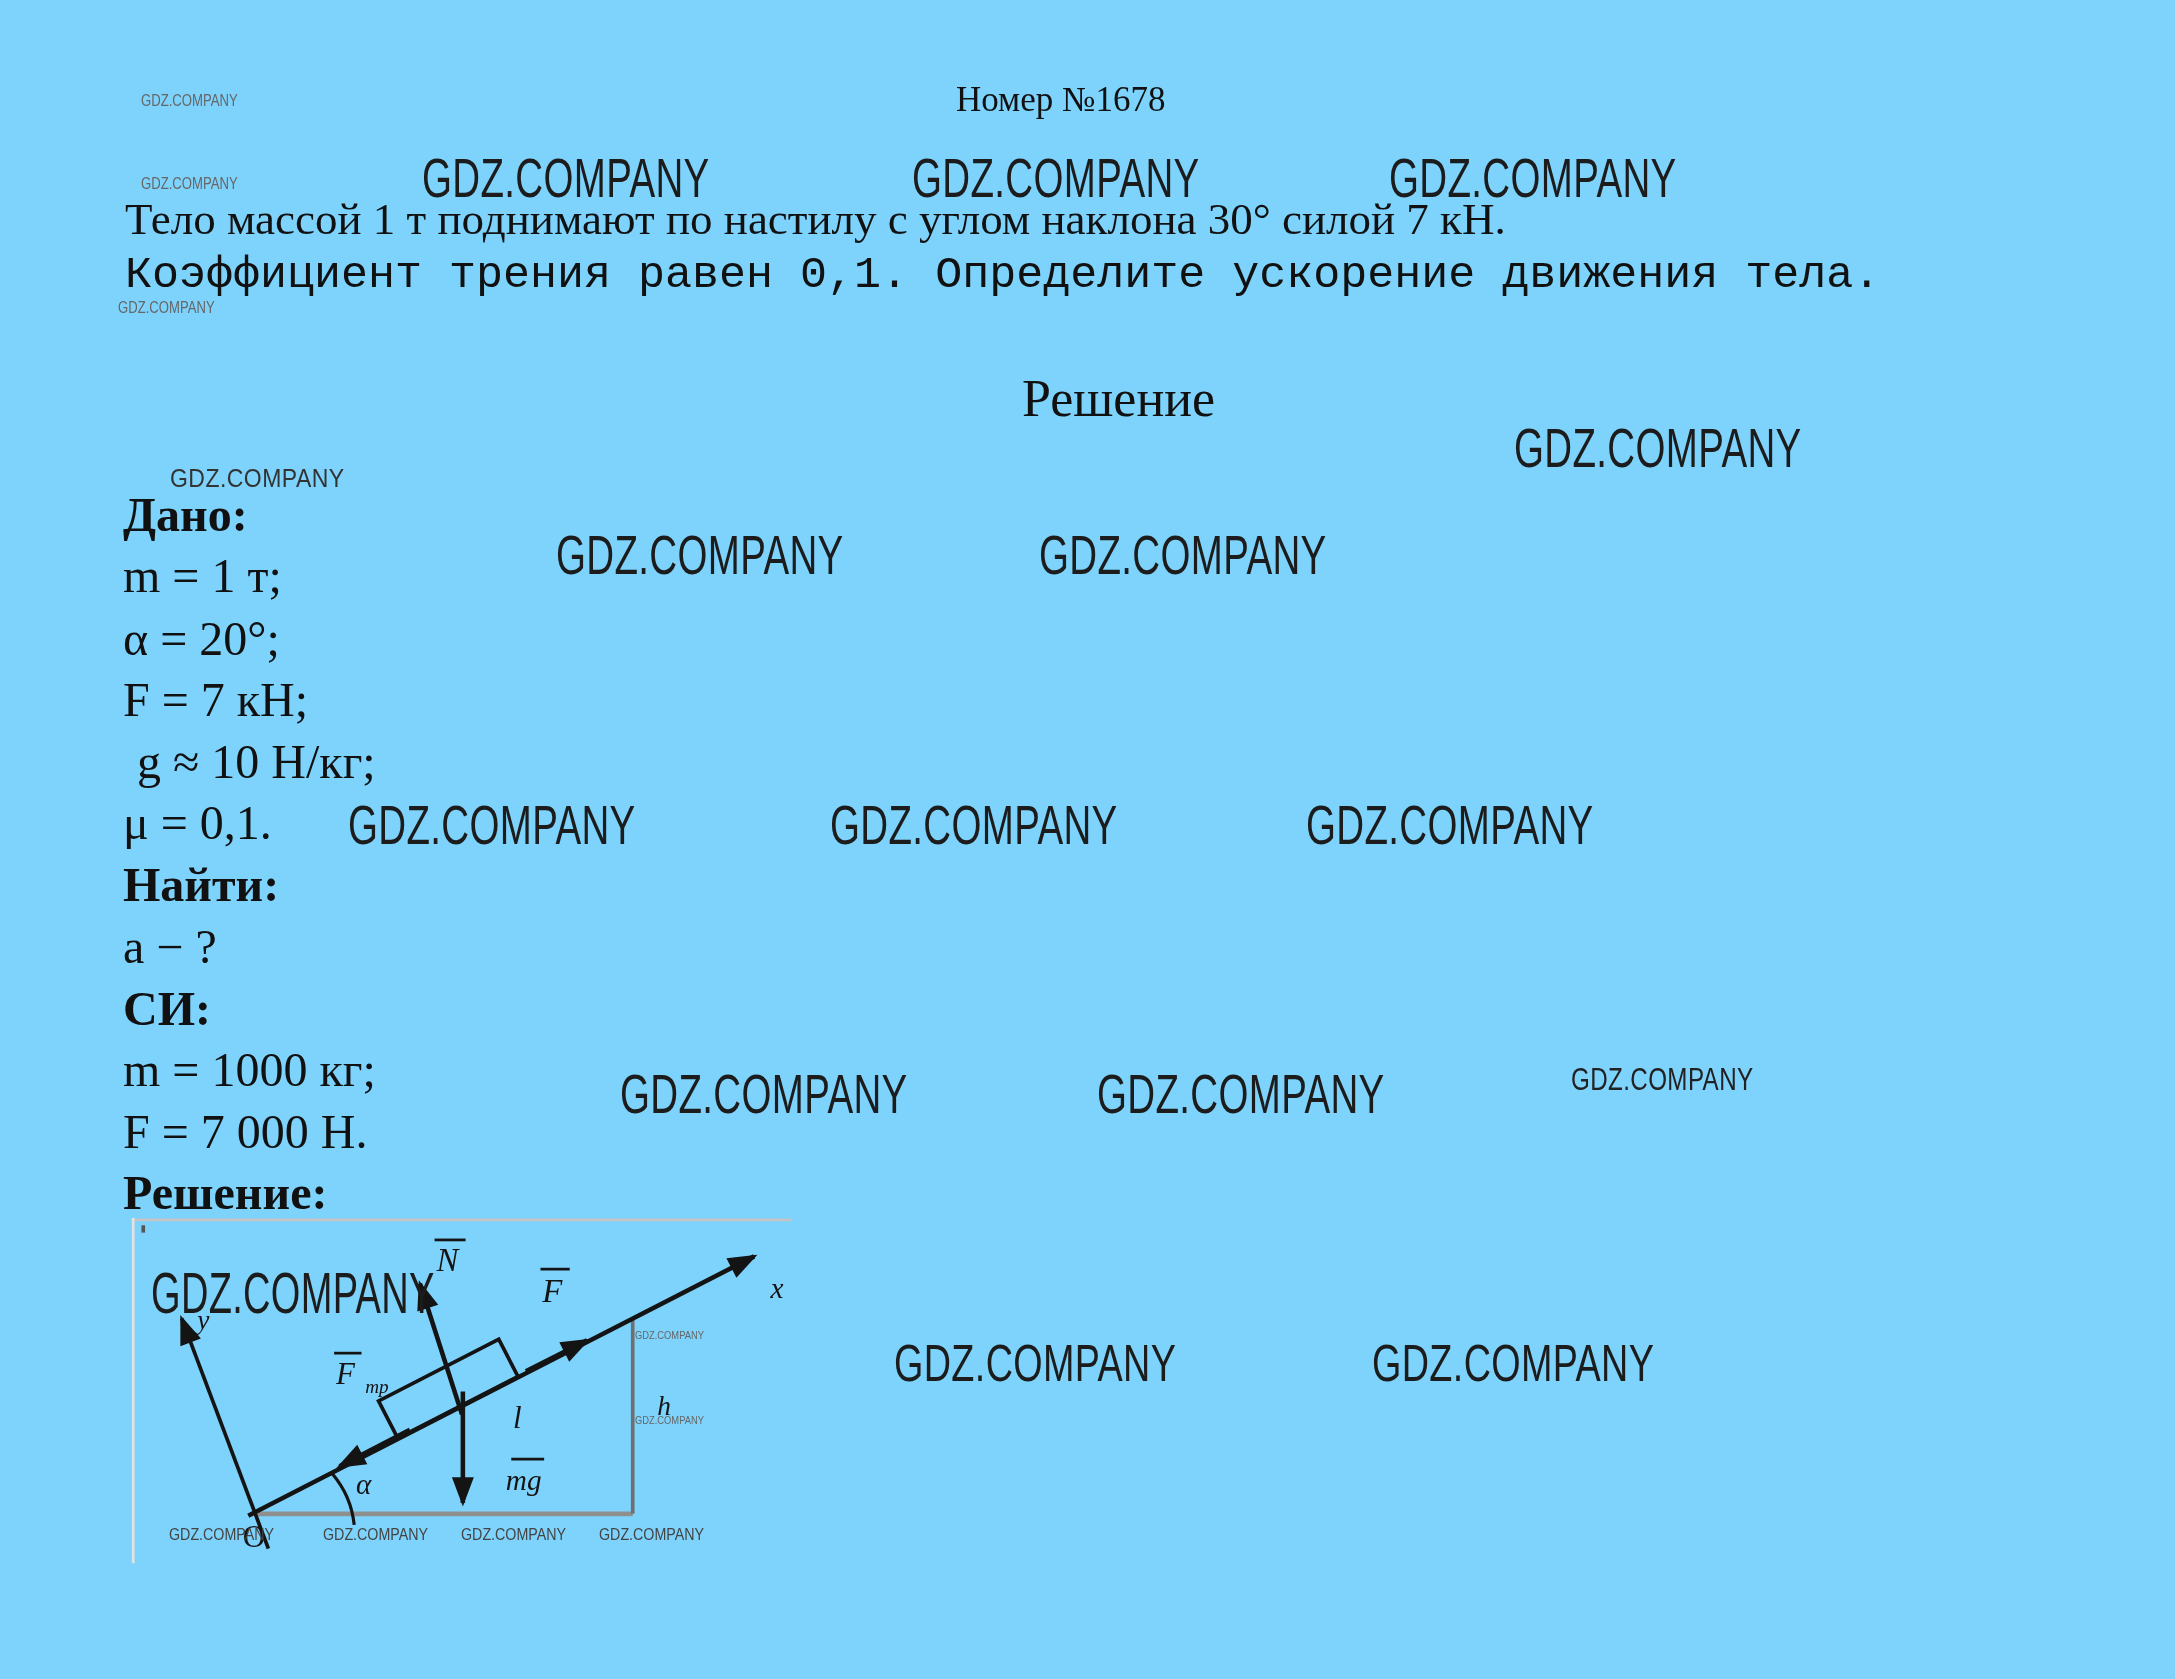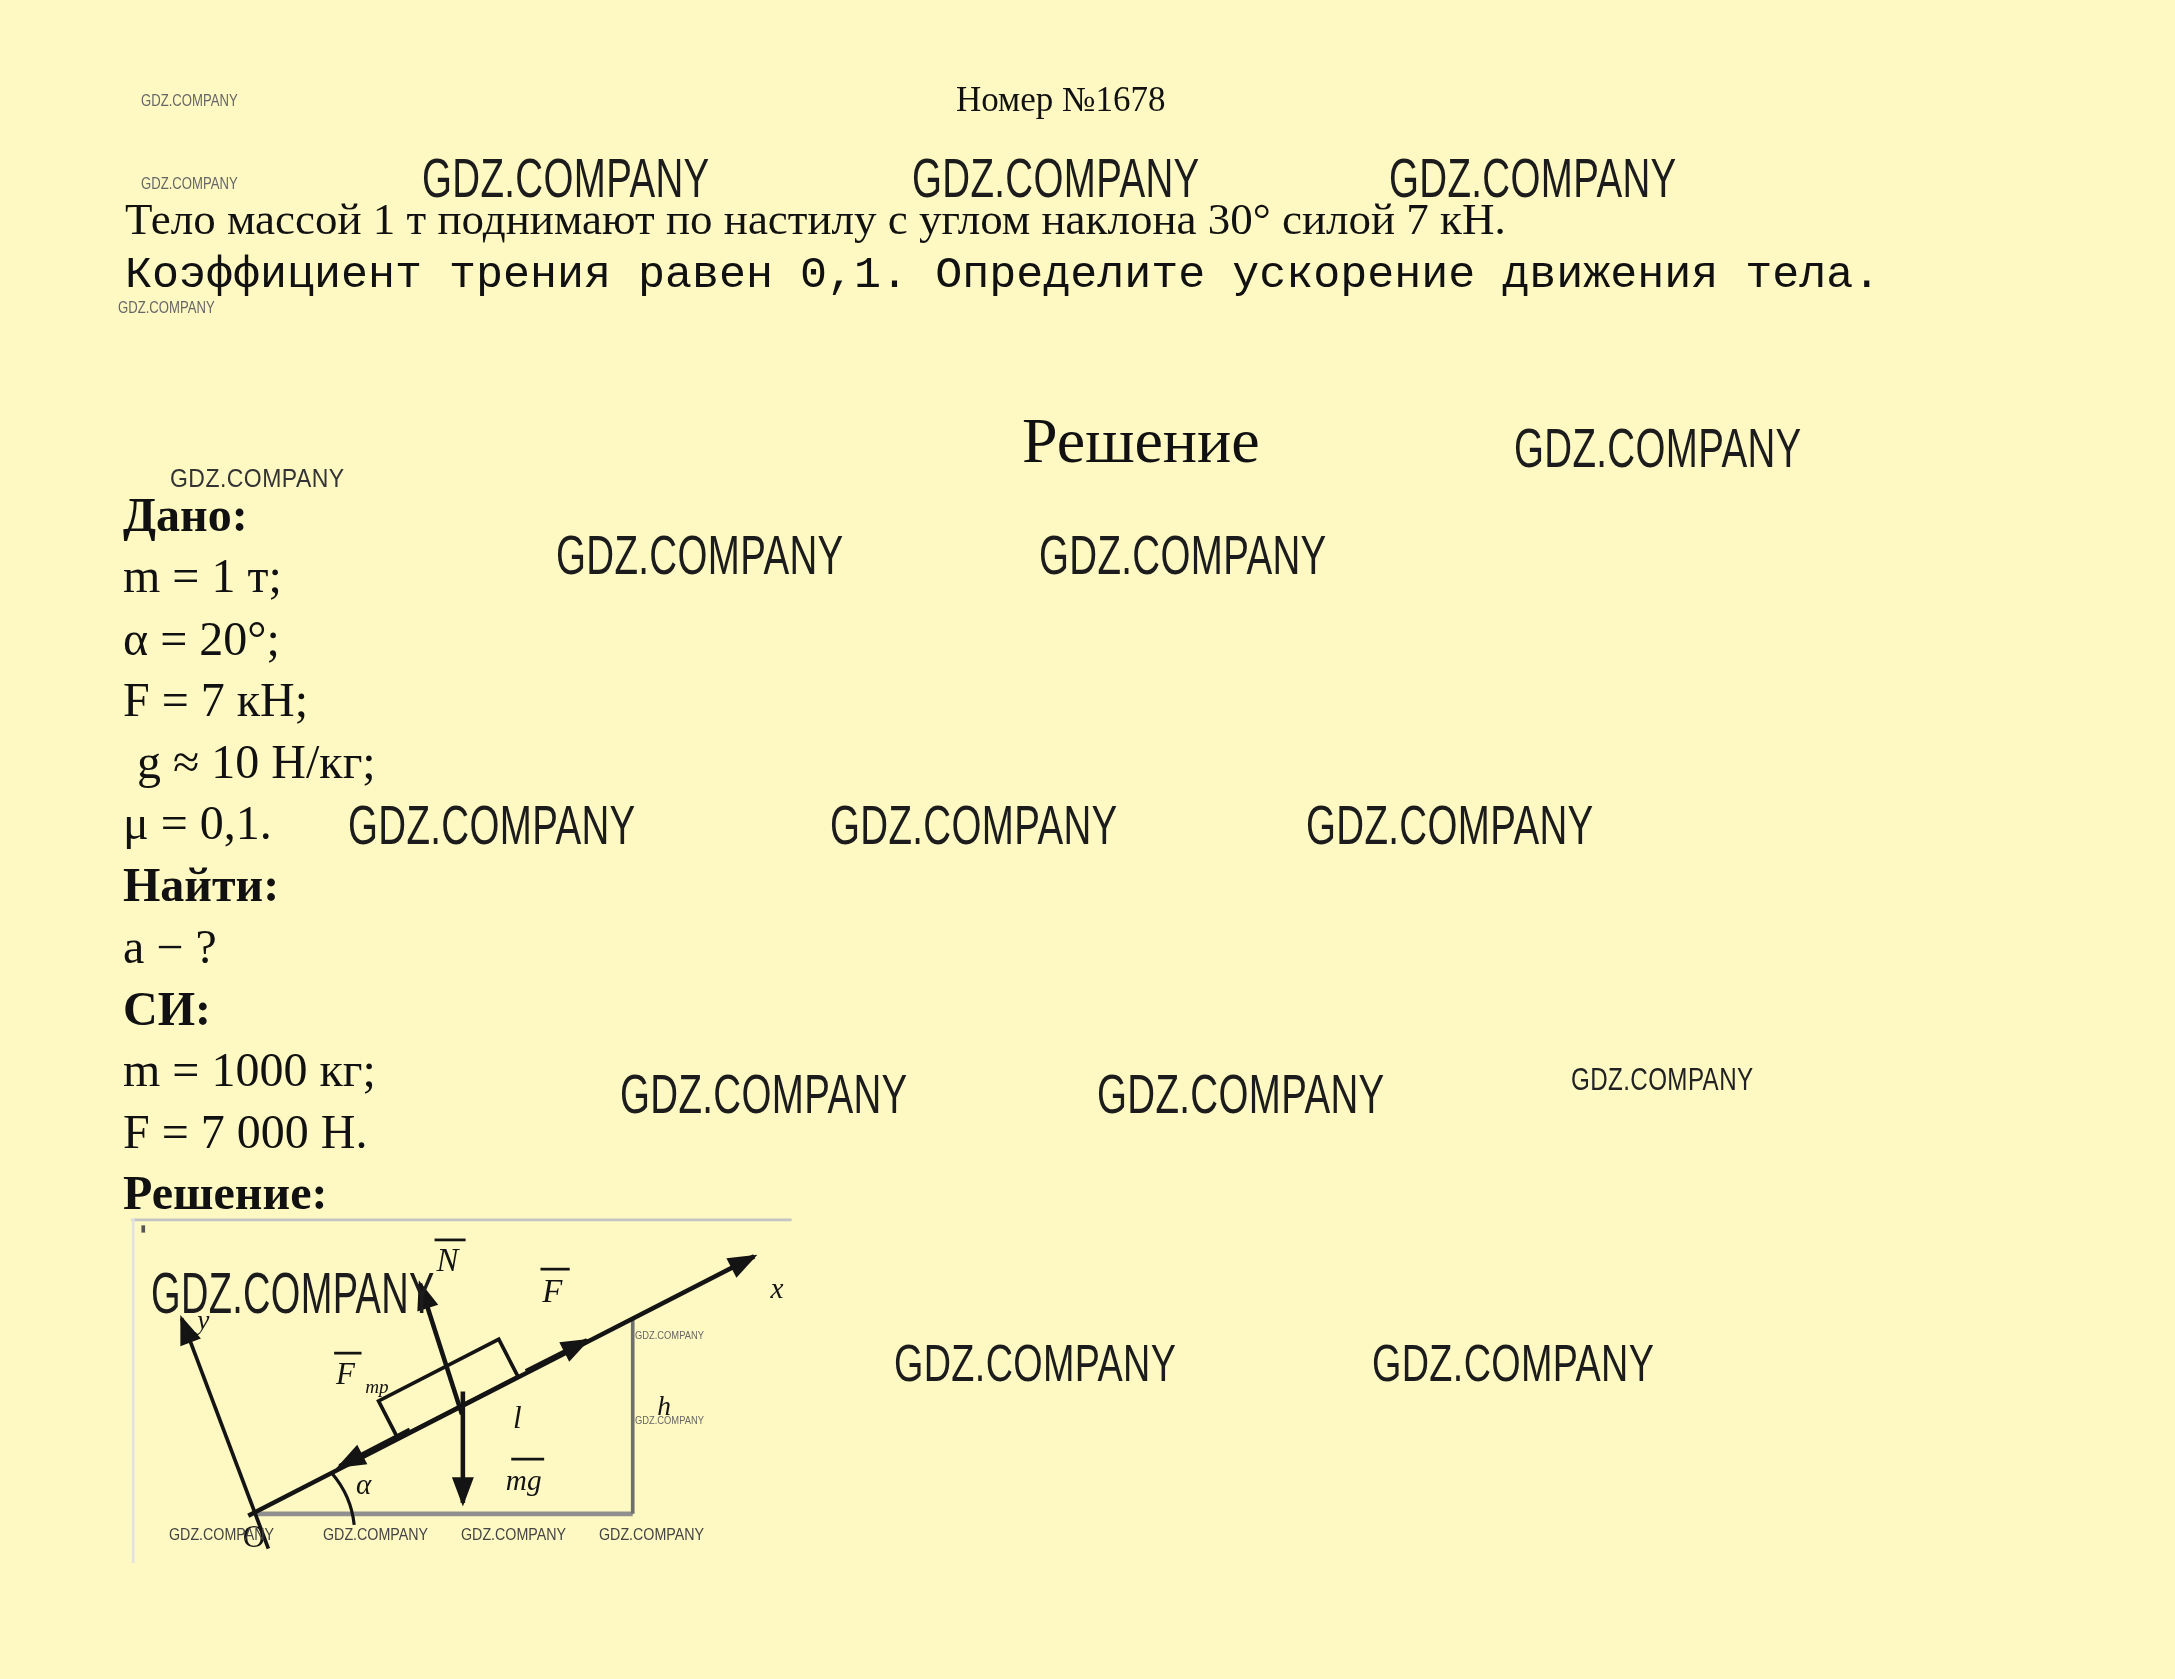--- a/index.html
+++ b/index.html
@@ -1,20 +1,20 @@
 <!DOCTYPE html>
 <html style="font-size:14.6px"><head>
 <meta charset="utf-8">
 <style>
   html,body{margin:0;padding:0;background:#ffffff;}
-  .page{position:relative;width:2176px;height:1679px;background:#fef9c3;overflow:hidden;
+  .page{position:relative;width:2176px;height:1679px;background:#7dd3fc;overflow:hidden;
         font-family:"Liberation Serif", serif;color:#111;}
   .abs{position:absolute;white-space:nowrap;}
   .title{font-size:35px;}
-  .heading{font-size:64px;margin-top:35px;}
+  .heading{font-size:52px;}
   .body-line{font-size:45px;}
   .given-line{font-size:48px;height:61px;line-height:61px;}
   .bold{font-weight:bold;}
   
   .wm{position:absolute;font-family:"Liberation Sans", sans-serif;font-weight:100;
       color:#1c1c1c;white-space:nowrap;transform-origin:left top;letter-spacing:0.5px;}
   .wm-lg{font-size:55px;transform:scaleX(0.70);}
   .wm-lg2{font-size:51px;transform:scaleX(0.74);}
   .wm-xl{font-size:58px;transform:scaleX(0.655);}
   .wm-md{font-size:31px;transform:scaleX(0.78);color:#222;}

